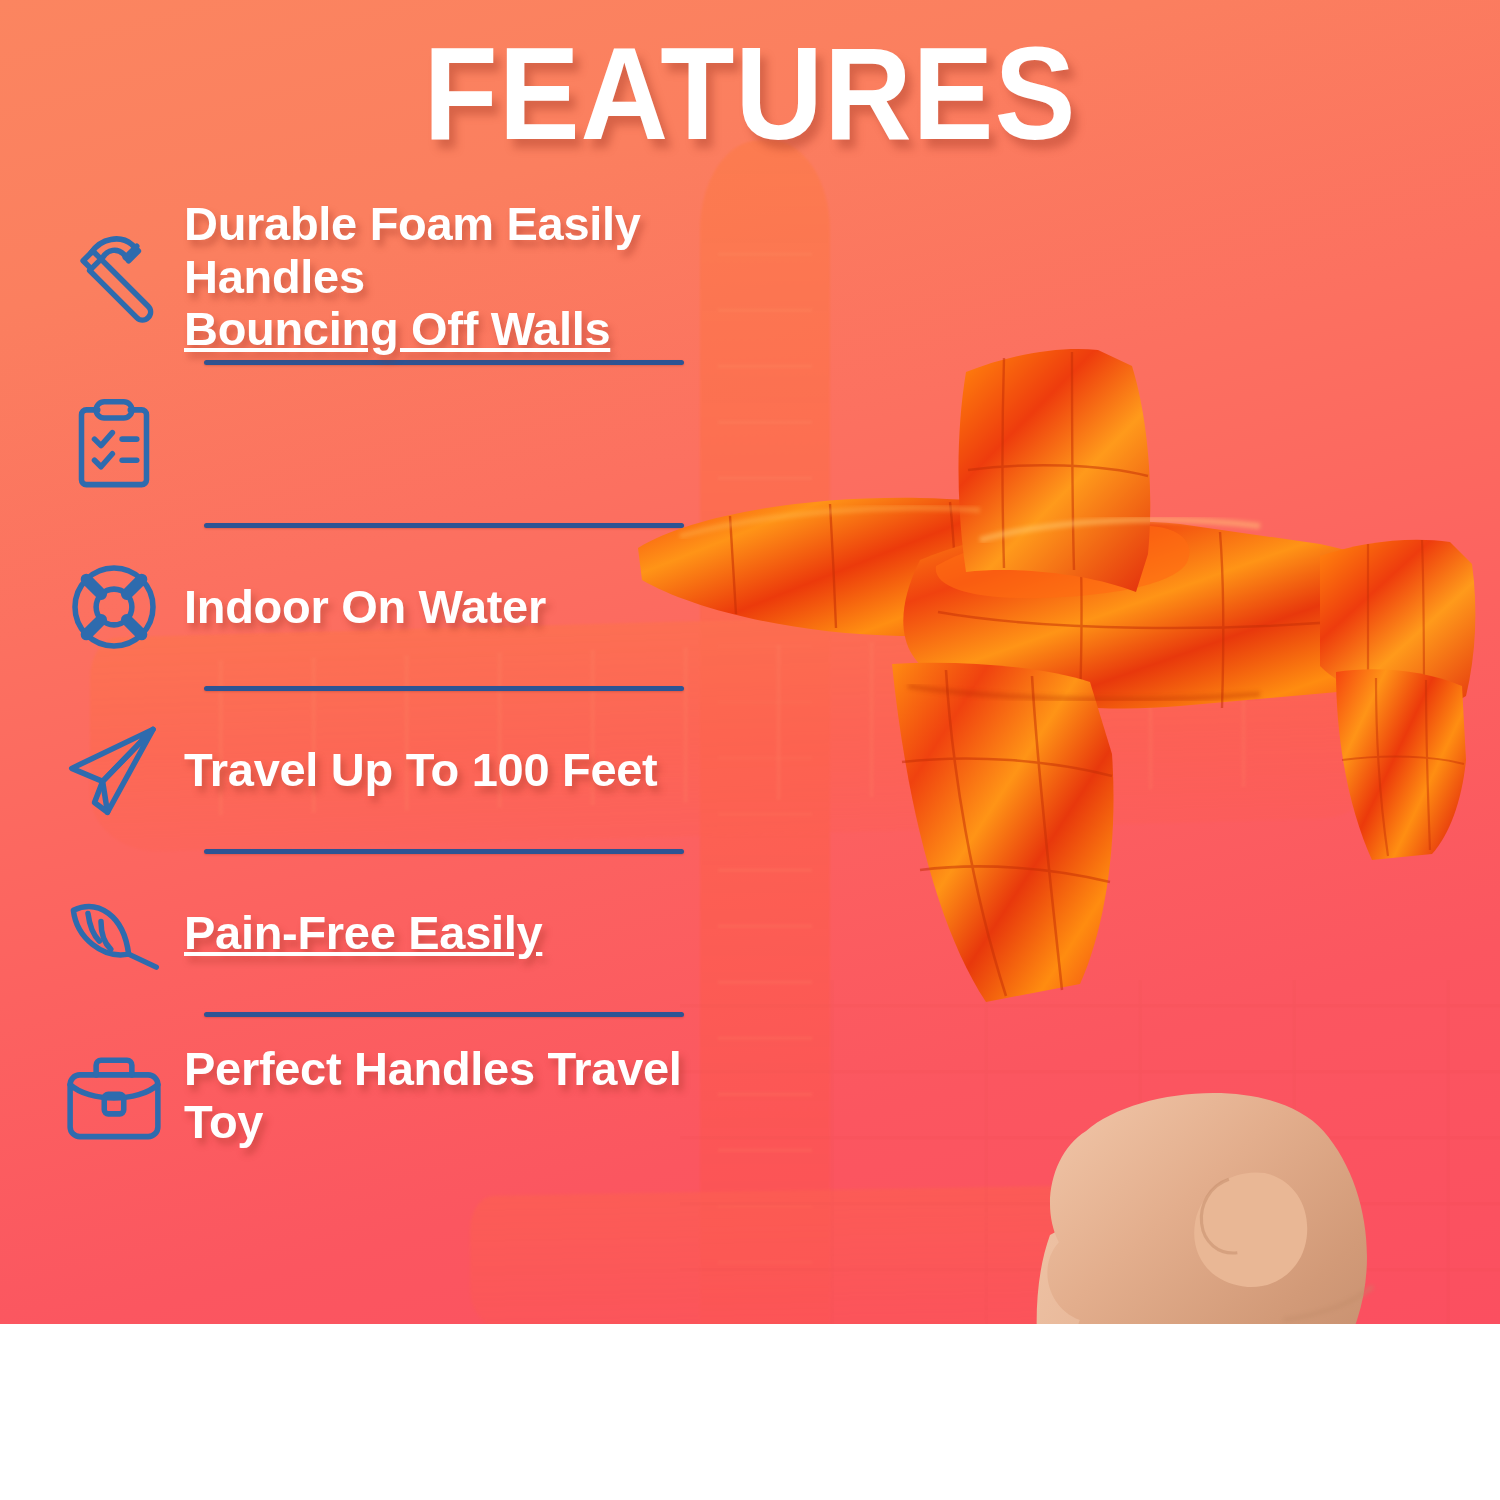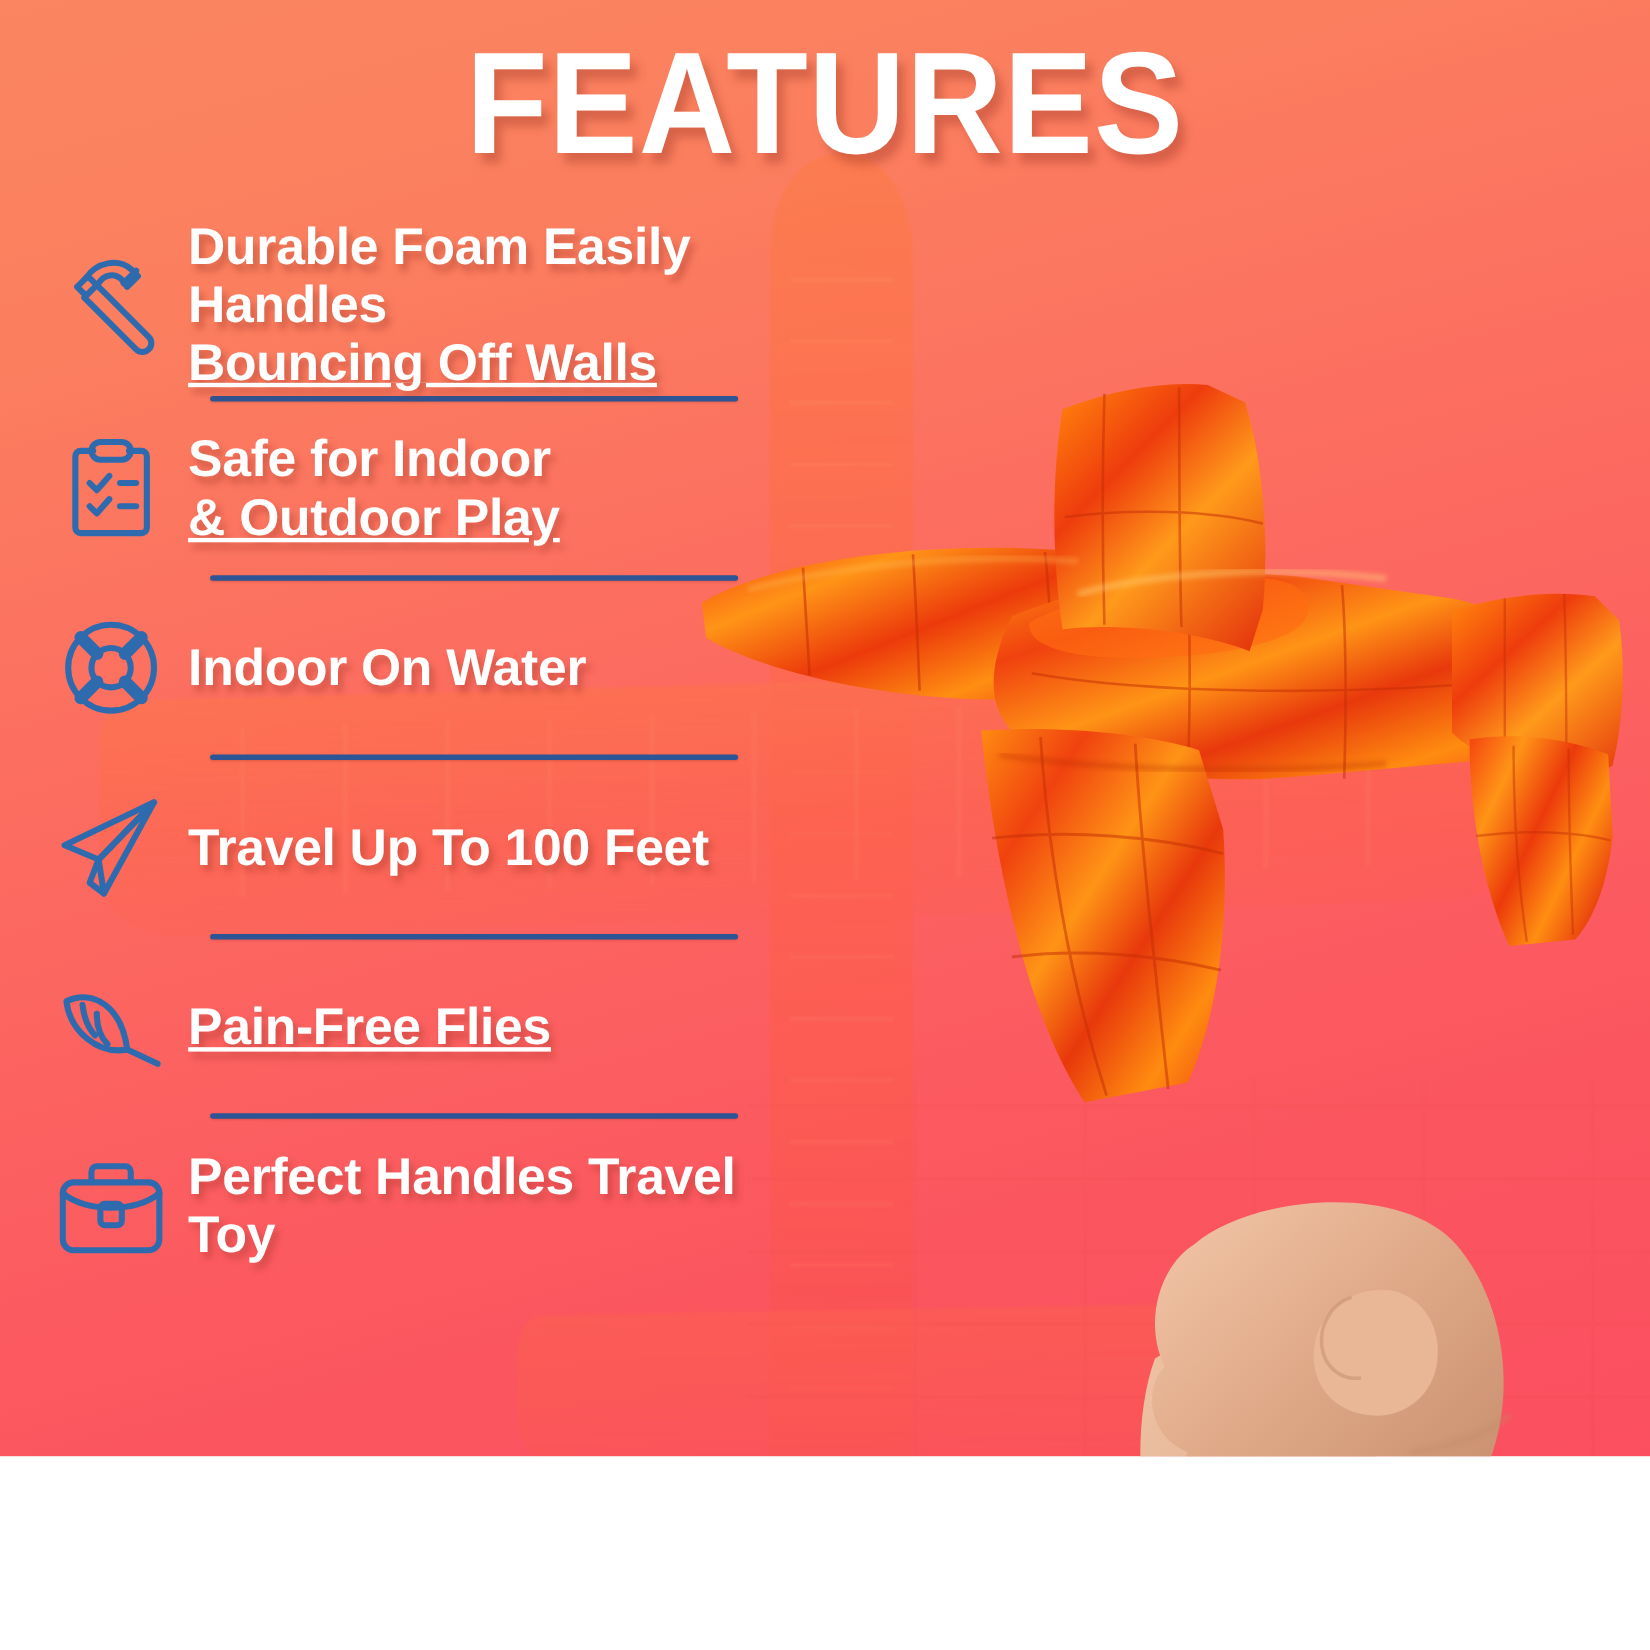--- a/index.html
+++ b/index.html
@@ -115,21 +115,21 @@
     font-weight: 700;
     letter-spacing: 1px;
     transform: scaleX(.92);
     text-shadow: 7px 9px 9px rgba(150,45,30,.35);
     user-select: none;
   }
 
   
   .features {
     position: absolute;
-    left: 31px;
+    left: 44px;
     top: 198px;
     width: 700px;
   }
   .feature-row {
     position: relative;
     display: flex;
     align-items: center;
     min-height: 150px;
   }
   .feature-icon {
@@ -211,24 +211,20 @@
       <div class="feature-icon">
         <svg viewBox="0 0 64 64" fill="none" stroke="#2E6BAE" stroke-width="3.4" stroke-linecap="round" stroke-linejoin="round">
           <path d="M22 11 H15 C13.3 11 12 12.3 12 14 V54 C12 55.7 13.3 57 15 57 H49 C50.7 57 52 55.7 52 54 V14 C52 12.3 50.7 11 49 11 H42"></path>
           <rect x="21" y="6" width="22" height="10" rx="5"></rect>
           <path d="M20 29 L24 33 L31 25"></path>
           <path d="M20 42 L24 46 L31 38"></path>
           <path d="M37 29 H46"></path>
           <path d="M37 42 H46"></path>
         </svg>
       </div>
-      <div class="feature-text">
-        <span>Safe for Indoor</span>
-        <span class="l2">&amp; Outdoor Play</span>
-      </div>
     </div>
     <div class="divider"></div>
 
     <div class="feature-row">
       <div class="feature-icon">
         <svg viewBox="0 0 64 64" fill="none" stroke="#2E6BAE" stroke-width="3.4" stroke-linecap="round" stroke-linejoin="round">
           <circle cx="32" cy="32" r="24"></circle>
           <circle cx="32" cy="32" r="11"></circle>
           <path d="M15 15 L24.2 24.2" stroke-width="7"></path>
           <path d="M49 15 L39.8 24.2" stroke-width="7"></path>
@@ -259,21 +255,21 @@
     <div class="feature-row">
       <div class="feature-icon">
         <svg viewBox="0 0 64 64" fill="none" stroke="#2E6BAE" stroke-width="3.4" stroke-linecap="round" stroke-linejoin="round">
           <path d="M7 18 C22 11, 38 21, 41 45 C25 48, 9 35, 7 18 Z"></path>
           <path d="M41 45 L58 53"></path>
           <path d="M16 20 C17 28, 19 33, 23 37"></path>
           <path d="M24 25 C24 33, 26 38, 30 42"></path>
         </svg>
       </div>
       <div class="feature-text">
-        <span class="l2">Pain-Free Flies</span>
+        <span class="l2">Pain-Free Easily</span>
       </div>
     </div>
     <div class="divider"></div>
 
     <div class="feature-row">
       <div class="feature-icon">
         <svg viewBox="0 0 64 64" fill="none" stroke="#2E6BAE" stroke-width="3.4" stroke-linecap="round" stroke-linejoin="round">
           <rect x="5" y="19" width="54" height="38" rx="6"></rect>
           <path d="M21 19 V13 C21 11.3 22.3 10 24 10 H40 C41.7 10 43 11.3 43 13 V19"></path>
           <path d="M5 25 C17 36, 47 36, 59 25"></path>

